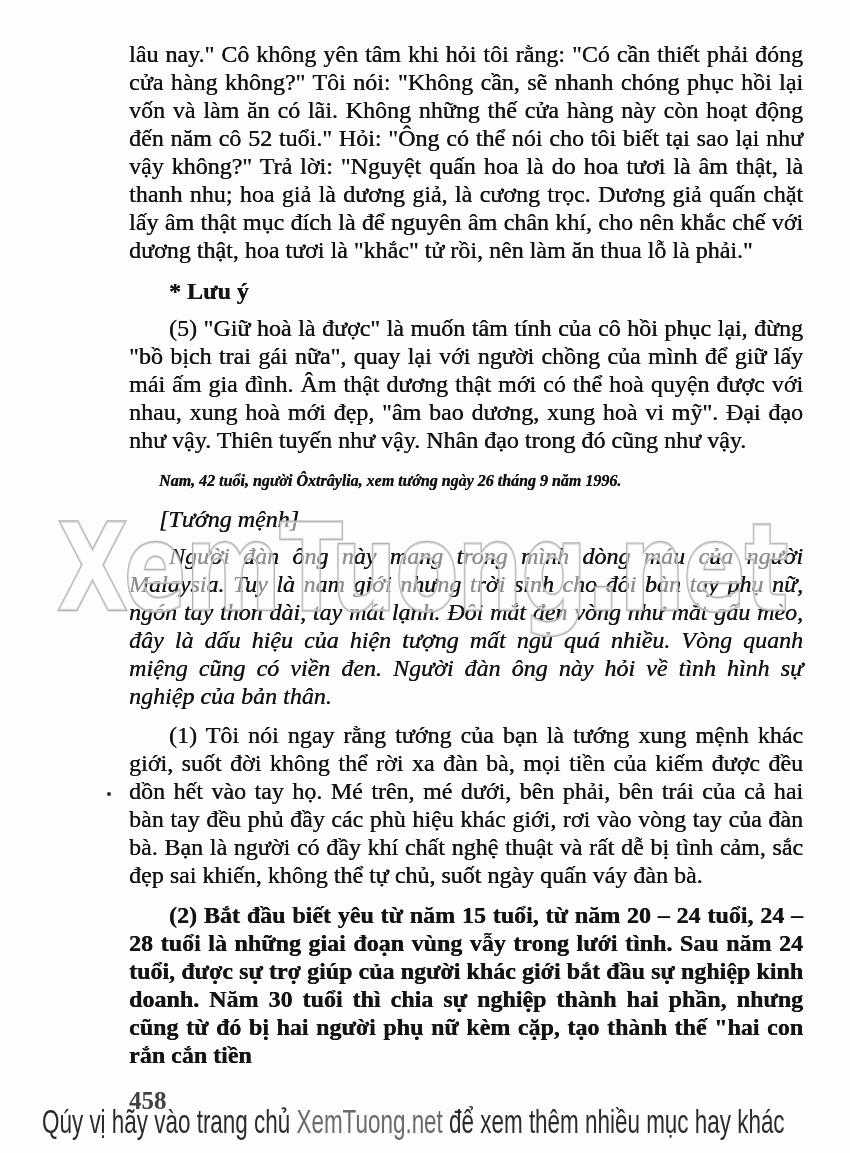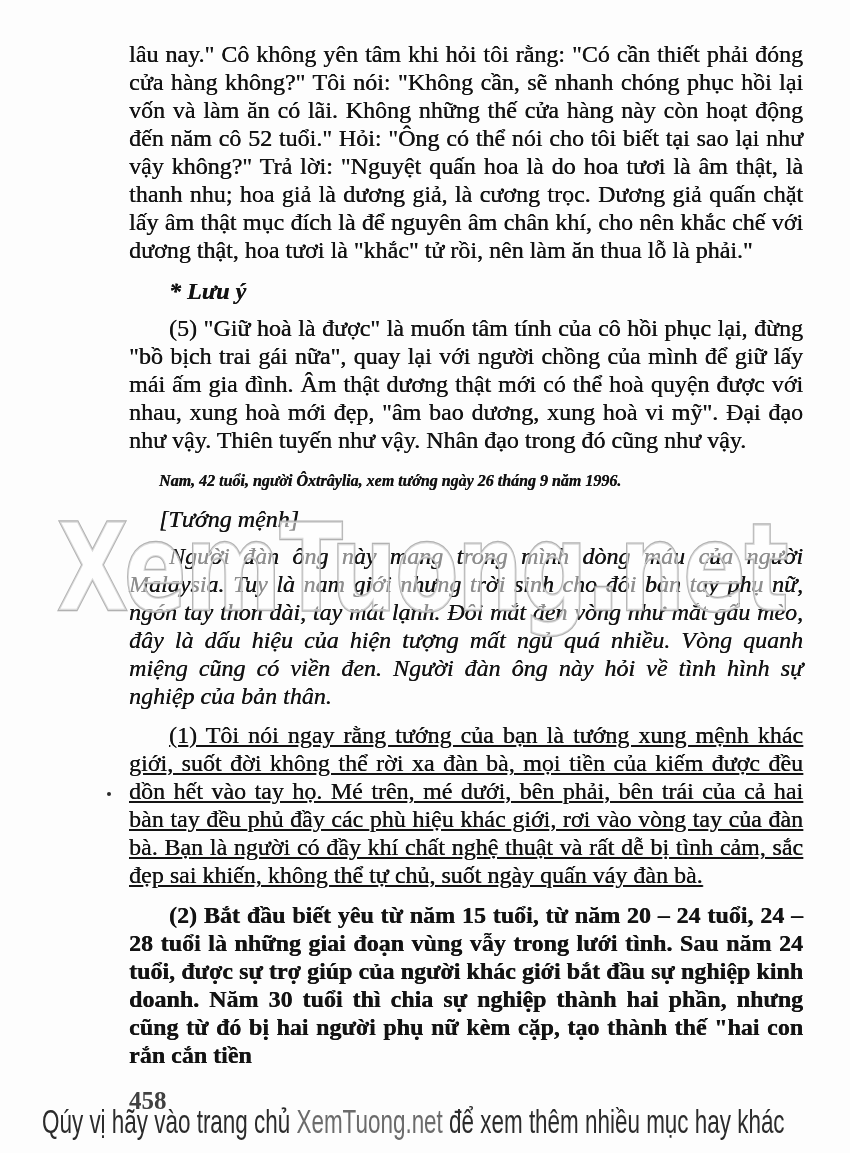--- a/index.html
+++ b/index.html
@@ -21,39 +21,39 @@
     color: #131313;
     font-size: 24px;
     line-height: 28px;
     text-shadow: 0.35px 0 0 currentColor; 
   }
   .text-block p { margin: 0; text-align: justify; }
   .indent { text-indent: 40px; }
 
   .note-heading {
     margin-top: 13px !important;
-    font-weight: bold; font-style: italic;
+    font-weight: bold; 
     text-indent: 40px;
     text-align: right;
   }
   .note-para   { margin-top: 9px  !important; }
   .case-heading {
     margin-top: 13px !important;
     font-weight: bold; font-style: italic;
     text-indent: 30px;
     font-size: 16px;
   }
   .section-label {
     margin-top: 10px !important;
     font-style: italic;
     text-indent: 30px;
     text-align: left;
   }
   .intro-para { margin-top: 9px  !important; font-style: italic; }
-  .p1-para    { margin-top: 11px !important; text-decoration: underline; }
+  .p1-para    { margin-top: 11px !important; }
   .p2-para    { margin-top: 12px !important; font-weight: bold; }
 
   .watermark {
     position: absolute;
     left: 55px; top: 498px;
     z-index: 5;
     pointer-events: none;
   }
   .watermark text {
     font-family: "DejaVu Sans", sans-serif;

